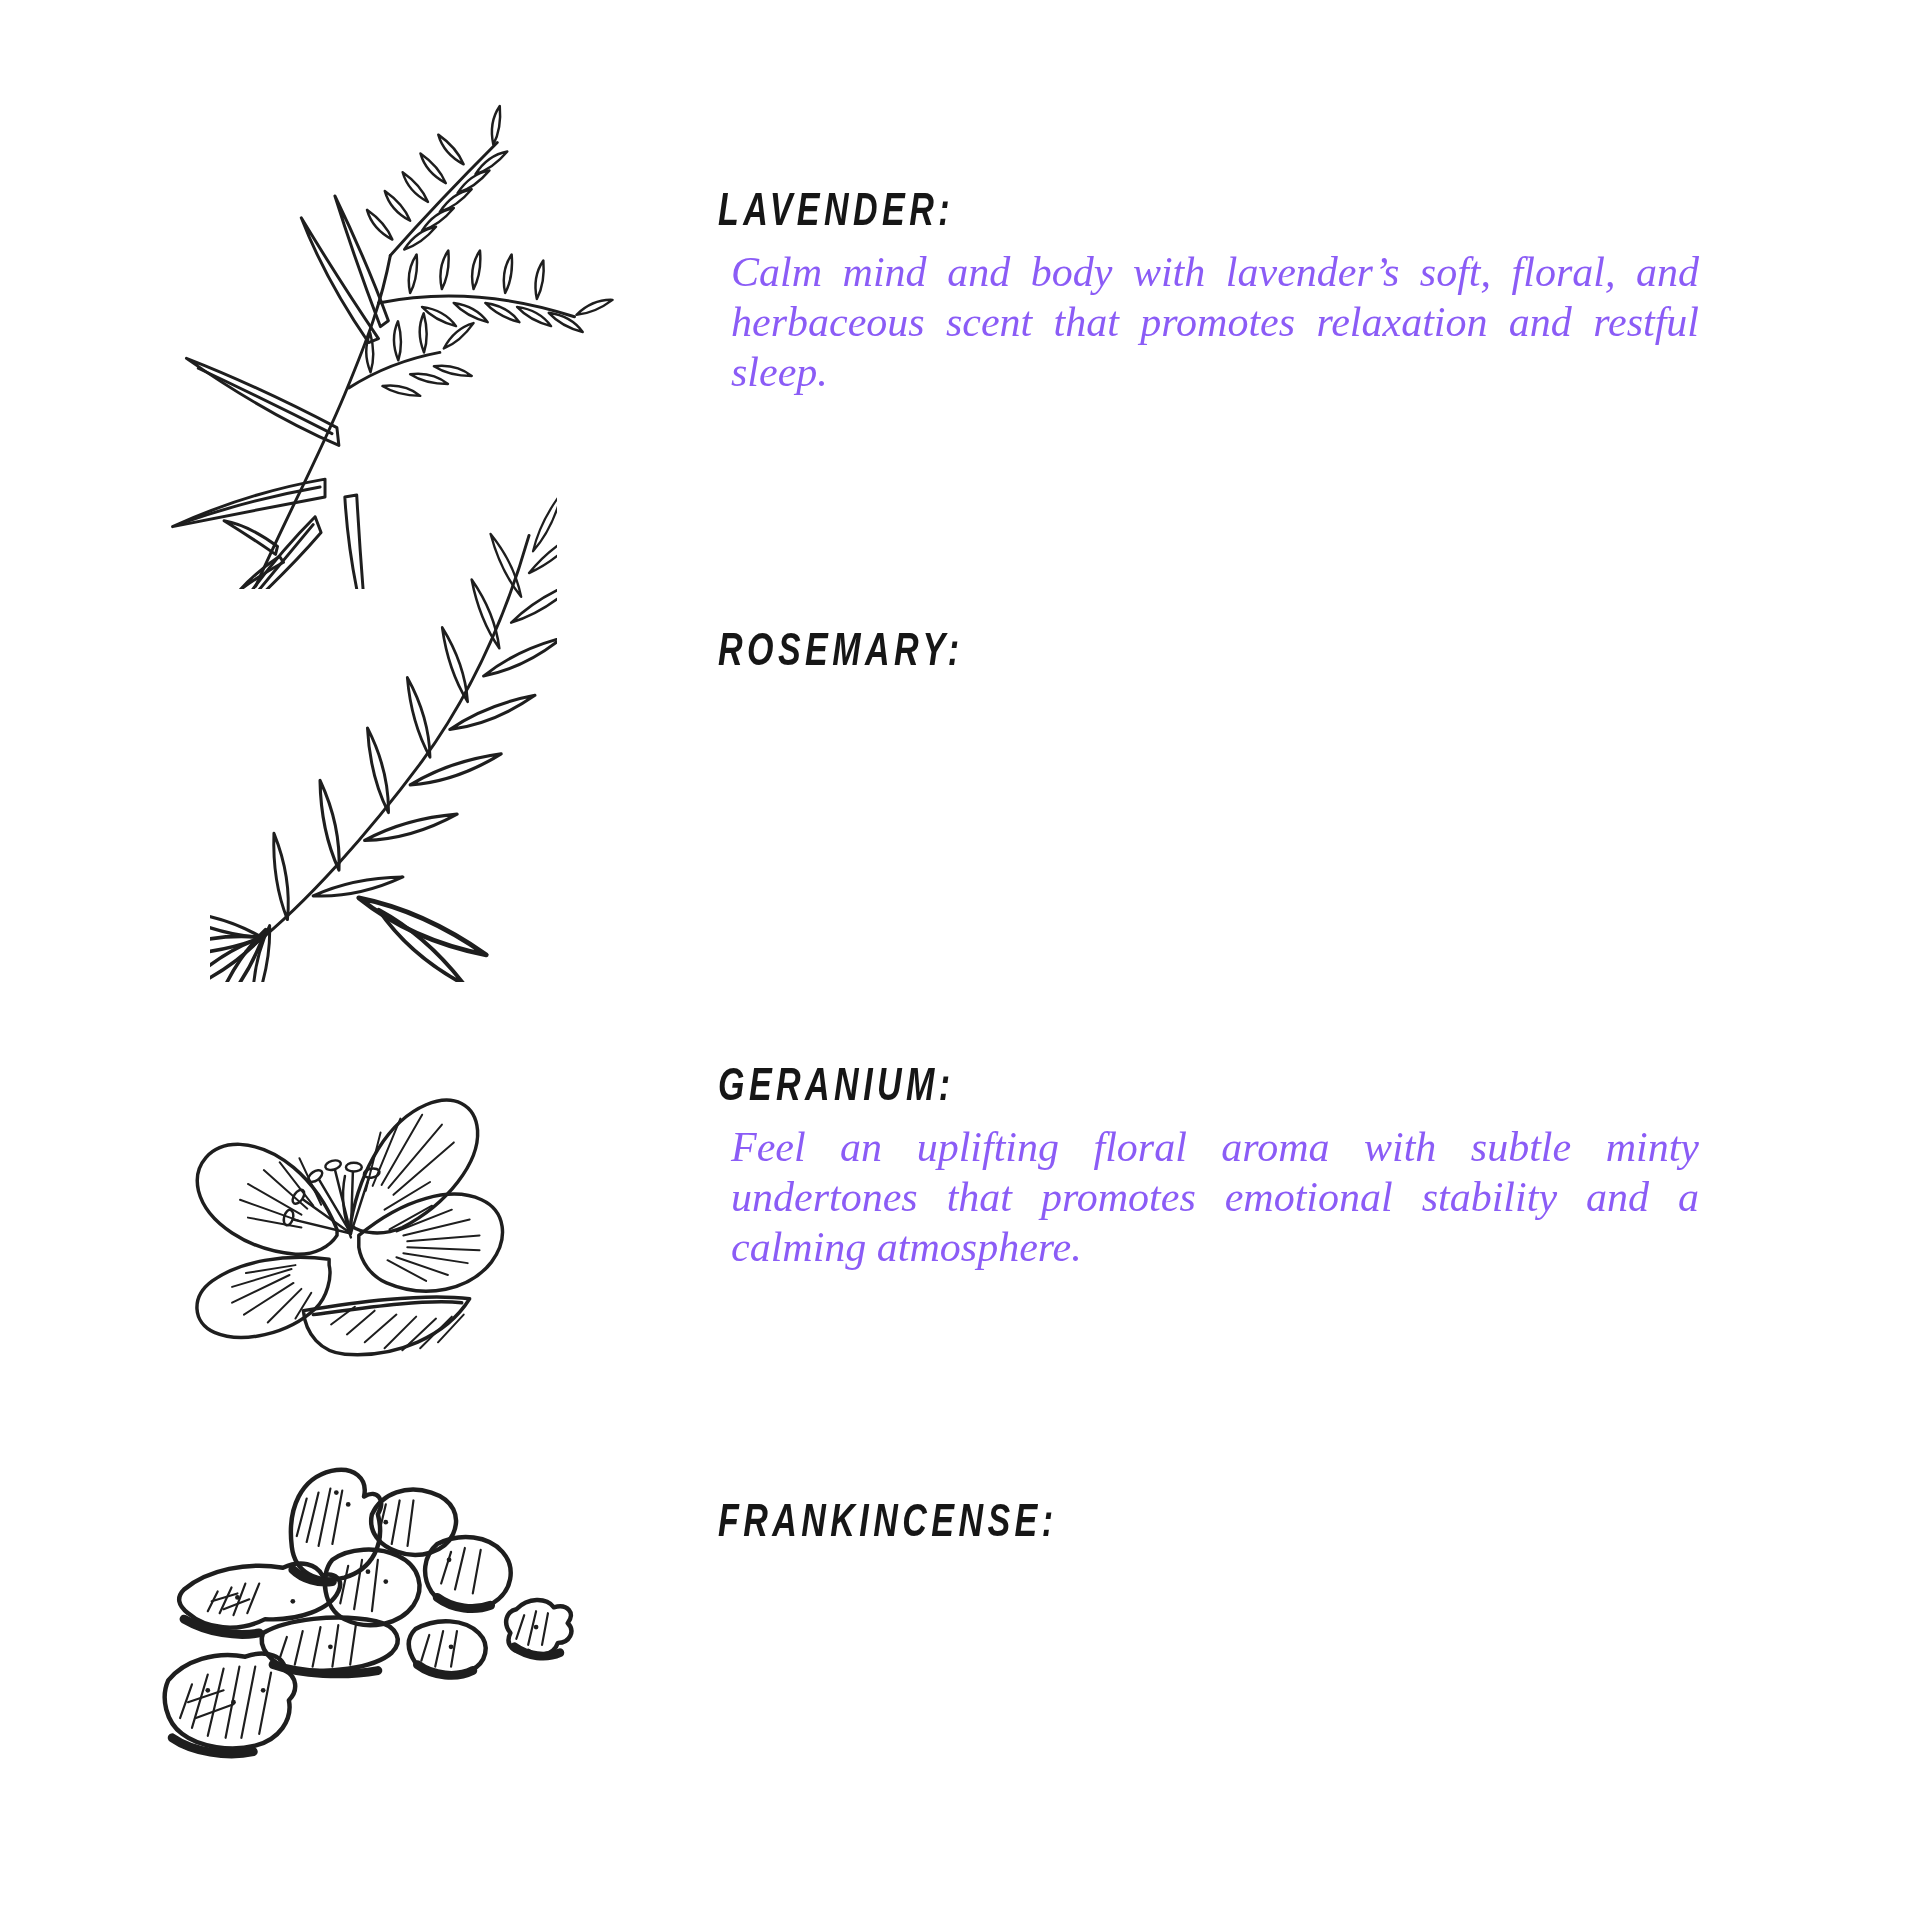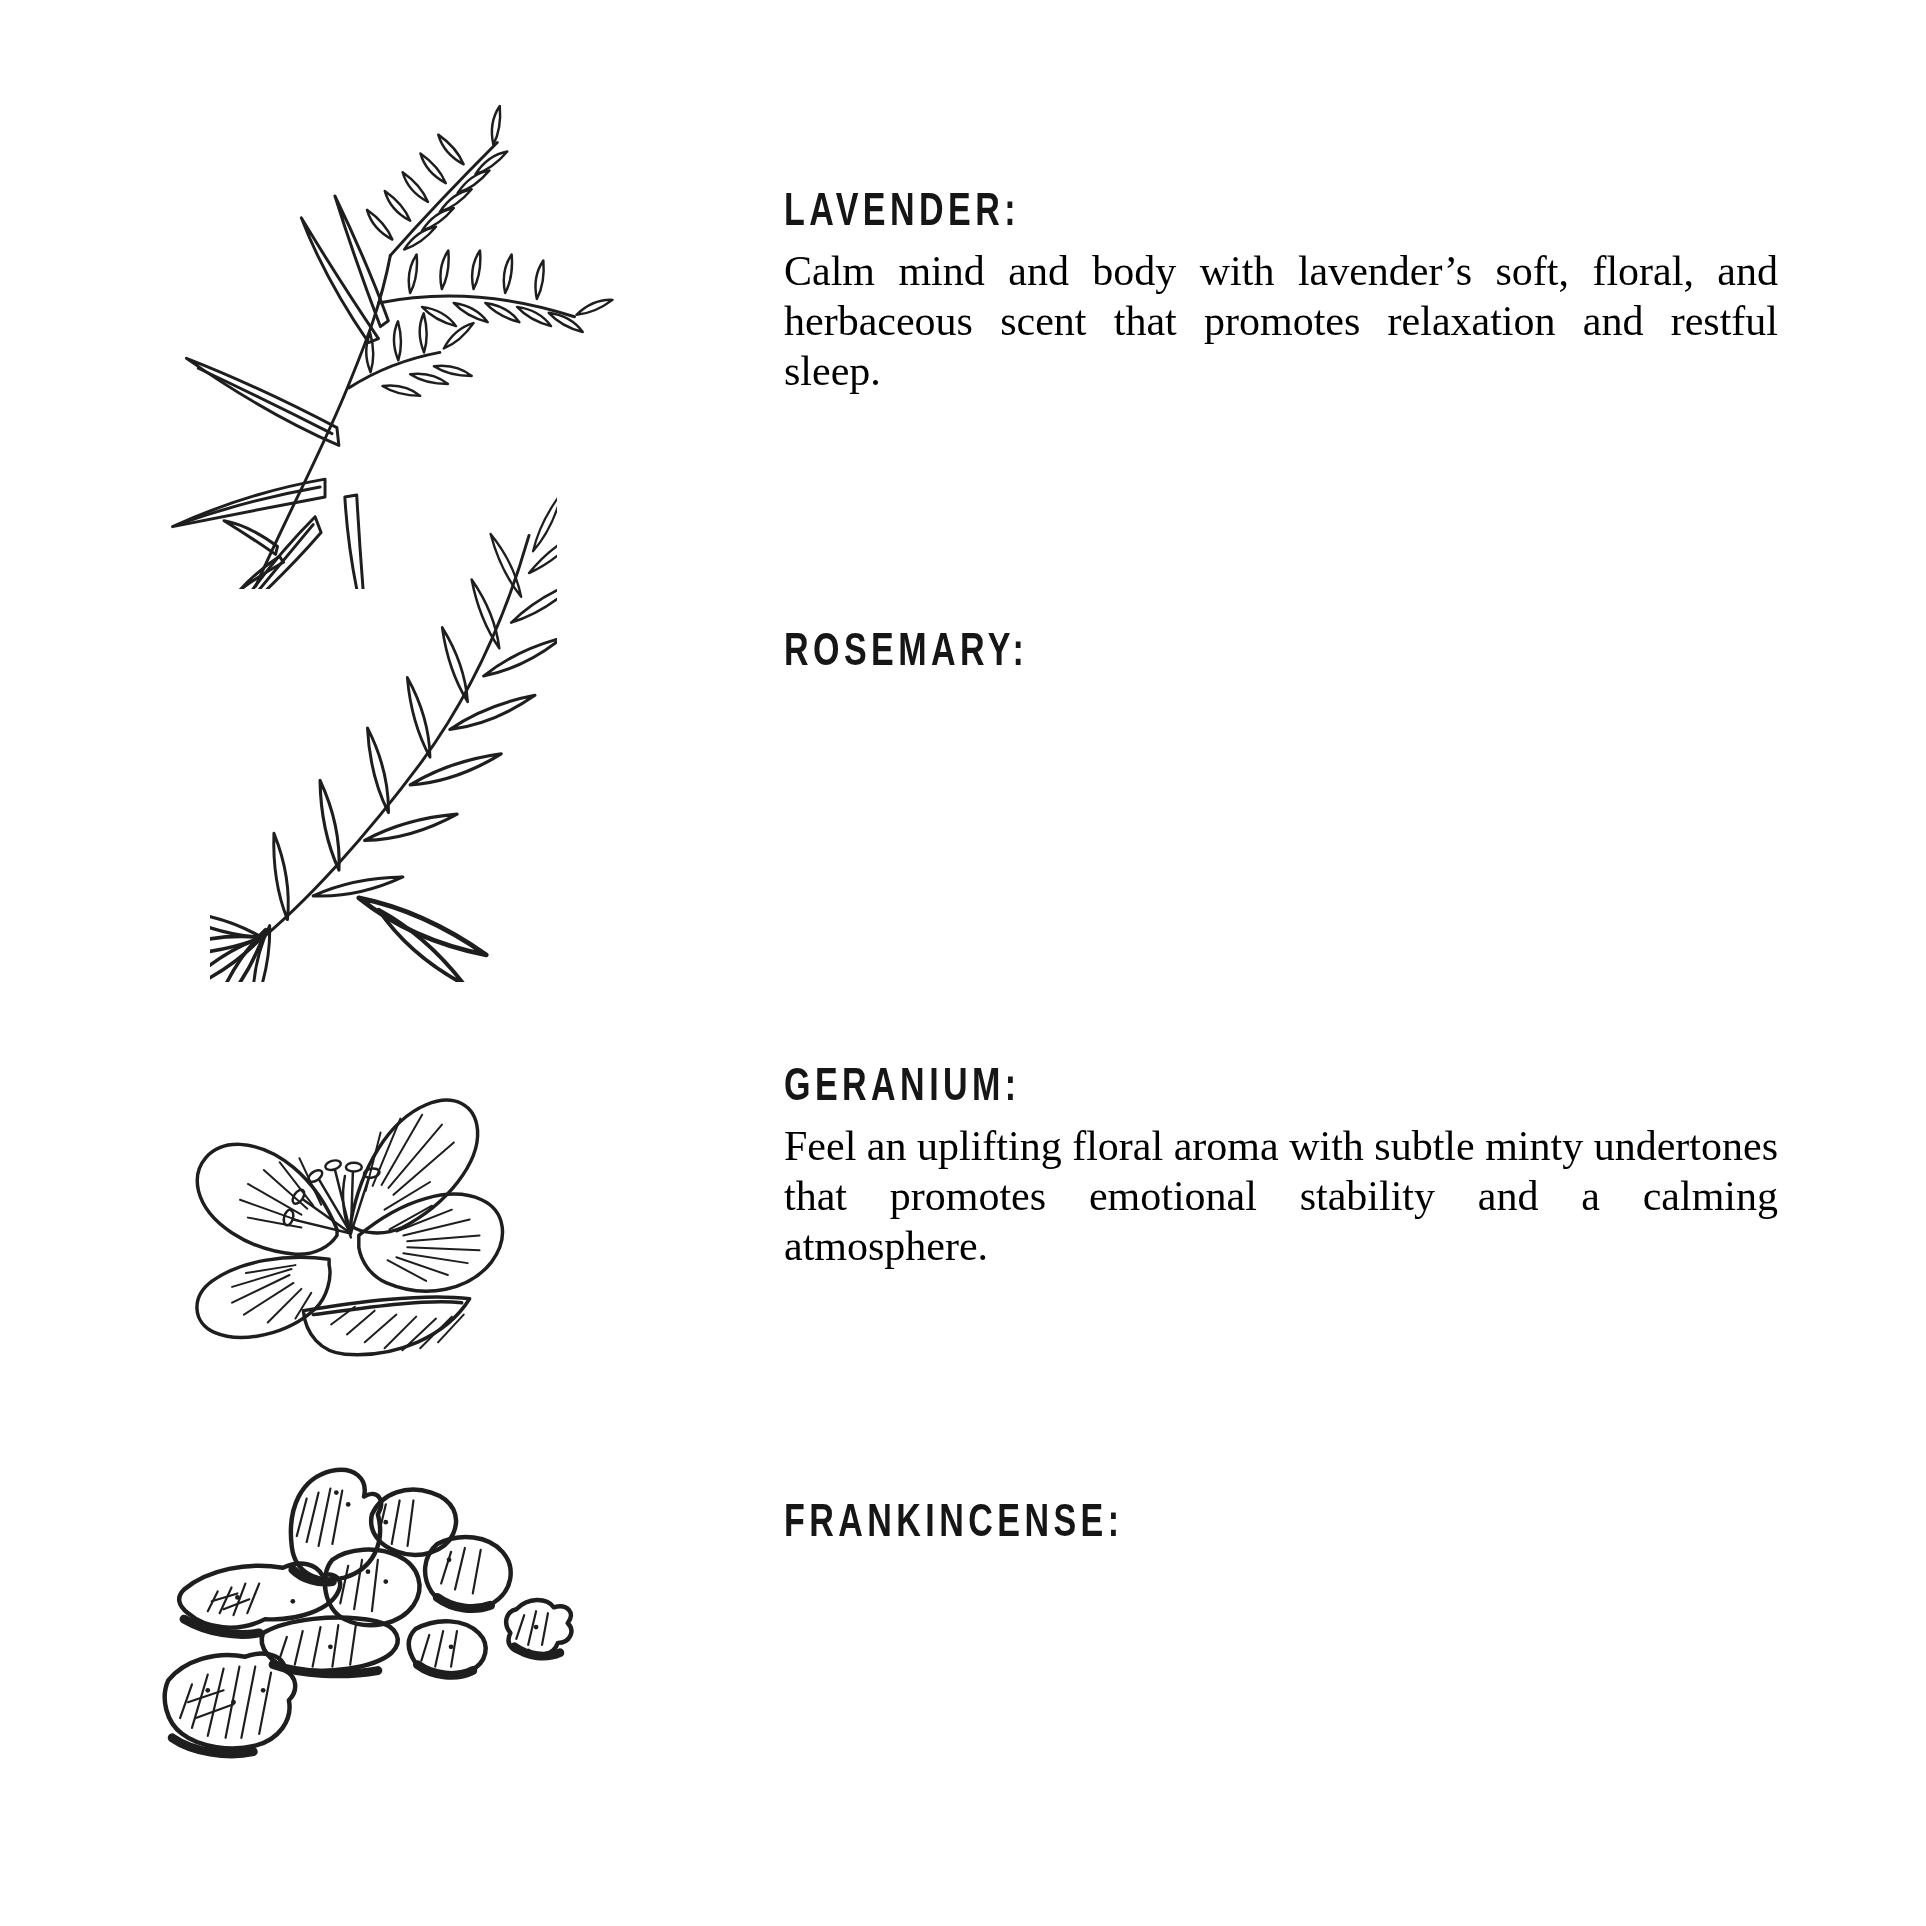--- a/index.html
+++ b/index.html
@@ -6,41 +6,41 @@
   .canvas{
     position:relative;
     width:1927px;height:1927px;
     background:#ffffff;
     font-family:"Liberation Serif", serif;
     color:#141414;
     overflow:hidden;
   }
   .illus{position:absolute;}
   .illus svg{display:block;width:100%;height:100%;}
-  .textblock{position:absolute;left:784px;width:994px;}
+  .textblock{position:absolute;left:718px;width:994px;font-style:italic;}
   .heading{
     font-family:"Liberation Sans", sans-serif;
     font-weight:700;
     font-size:46px;
     line-height:50px;
     letter-spacing:6px;
     color:#161616;
     white-space:nowrap;
     transform:scaleX(0.74);
     transform-origin:left center;
     margin:0 0 12px 0;
   }
   .bodytext{
-    margin:0;
+    margin:13px;
     font-size:42px;
     line-height:50px;
     text-align:justify;
     text-align-last:left;
     -moz-text-align-last:left;
-    color:#000000;
+    color:#8b5cf6;
   }
   .ink{stroke:#1e1e1e;fill:none;stroke-linecap:round;stroke-linejoin:round;}
 </style>
 </head>
 <body>
 
 <div class="canvas">
 
   <div class="illus" style="left:129px;top:99px;width:495px;height:490px;" aria-label="lavender-sprig-illustration">
     <svg viewBox="0 0 500 495">

